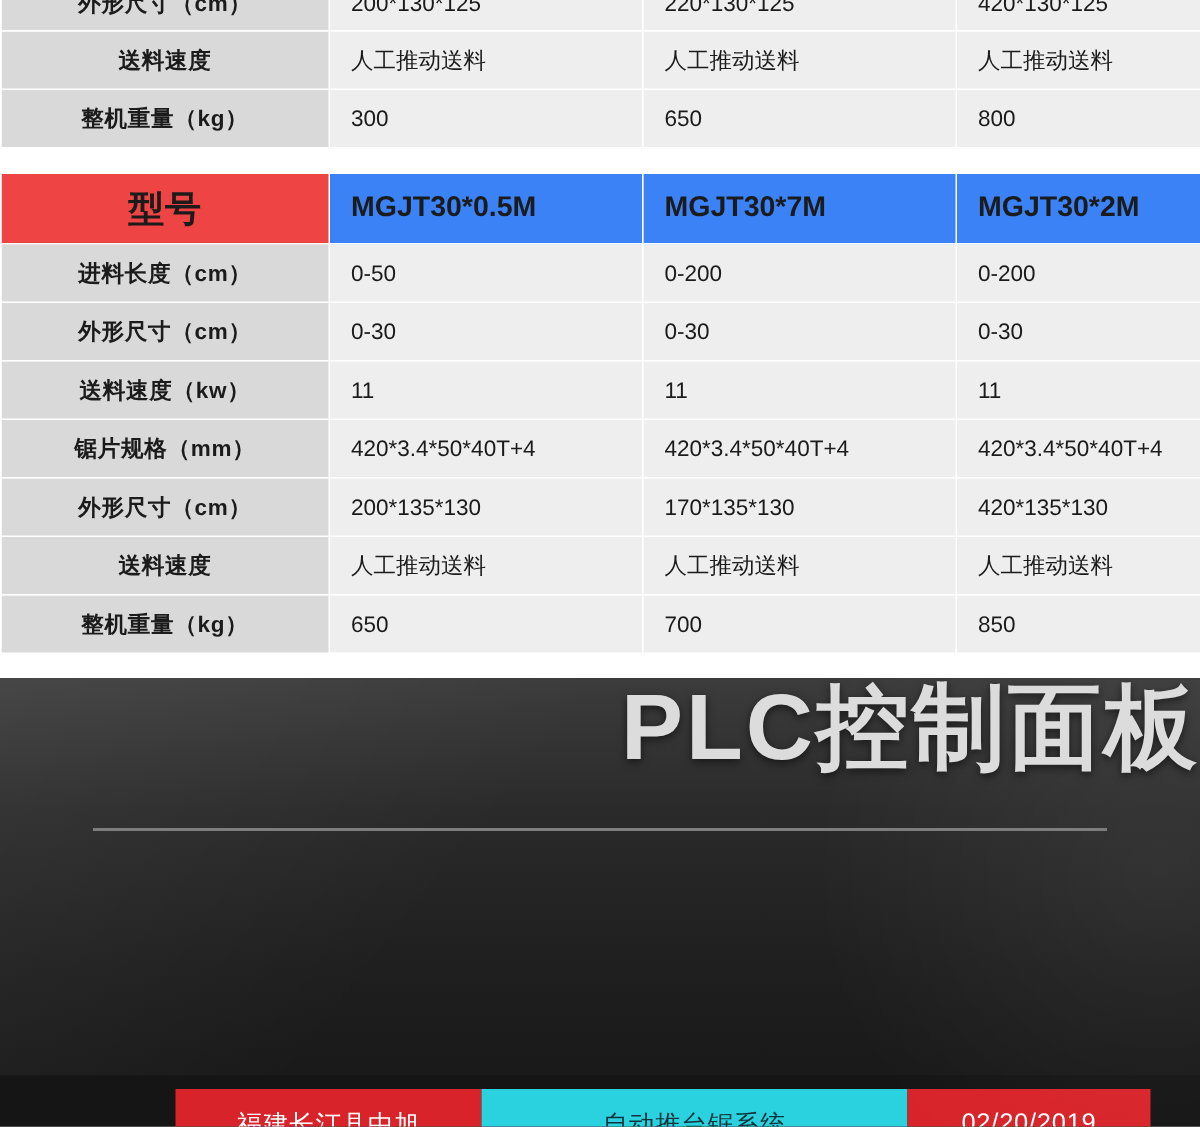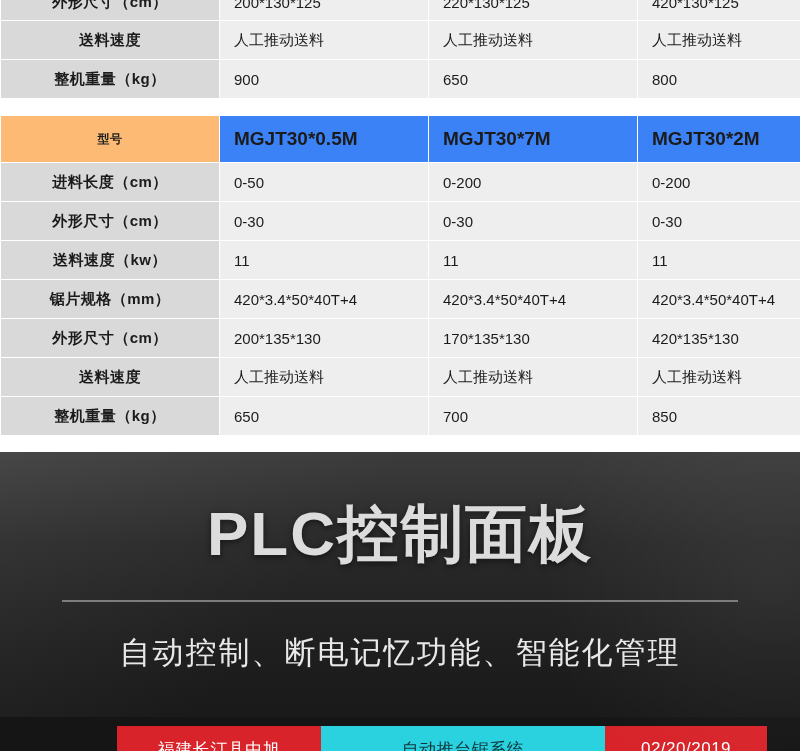--- a/index.html
+++ b/index.html
@@ -39,22 +39,22 @@
     text-align: center;
     font-weight: bold;
     letter-spacing: 0.5px;
   }
   .spec-table td.val {
     background: #eeeeee;
     padding-left: 14px;
     width: 194px;
   }
   .spec-table tr.header td.label {
-    background: #fdba74;
-    font-size: 12px;
+    background: #ef4444;
+    font-size: 24px;
   }
   .spec-table tr.header td.val {
     background: #3b82f6;
     font-size: 19px;
     font-weight: bold;
   }
   .spec-table tr.header td {
     height: 46px;
   }
   .table-gap {
@@ -93,22 +93,21 @@
     position: absolute;
     right: -140px;
     top: -40px;
     width: 420px;
     height: 420px;
     background: radial-gradient(circle at 60% 40%, rgba(255,255,255,0.06) 0%, rgba(255,255,255,0) 65%);
   }
   .plc-inner {
     position: relative;
     z-index: 2;
-    text-align: center;
-    padding-top: 48px;
+    text-align: right;
   }
   .plc-title {
     font-size: 62px;
     font-weight: bold;
     color: #dcdcdc;
     letter-spacing: 2px;
     line-height: 1.1;
     text-shadow: 0 2px 6px rgba(0,0,0,0.55);
   }
   .plc-rule {
@@ -187,21 +186,21 @@
   <table class="spec-table">
     <tbody>
       <tr>
         <td class="label">送料速度</td>
         <td class="val">人工推动送料</td>
         <td class="val">人工推动送料</td>
         <td class="val">人工推动送料</td>
       </tr>
       <tr>
         <td class="label">整机重量（kg）</td>
-        <td class="val">900</td>
+        <td class="val">300</td>
         <td class="val">650</td>
         <td class="val">800</td>
       </tr>
     </tbody>
   </table>
 
   <div class="table-gap"></div>
 
   <table class="spec-table">
     <tbody>
@@ -255,21 +254,20 @@
       </tr>
     </tbody>
   </table>
 
   <div class="table-gap"></div>
 
   <div class="plc-banner">
     <div class="plc-inner">
       <div class="plc-title">PLC控制面板</div>
       <div class="plc-rule"></div>
-      <div class="plc-sub">自动控制、断电记忆功能、智能化管理</div>
     </div>
 
     <div class="bottom-strip"></div>
     <div class="chips">
       <div class="chip chip-red">福建长汀县中旭</div>
       <div class="chip chip-cyan">自动推台锯系统</div>
       <div class="chip chip-red2">02/20/2019</div>
     </div>
   </div>
 

